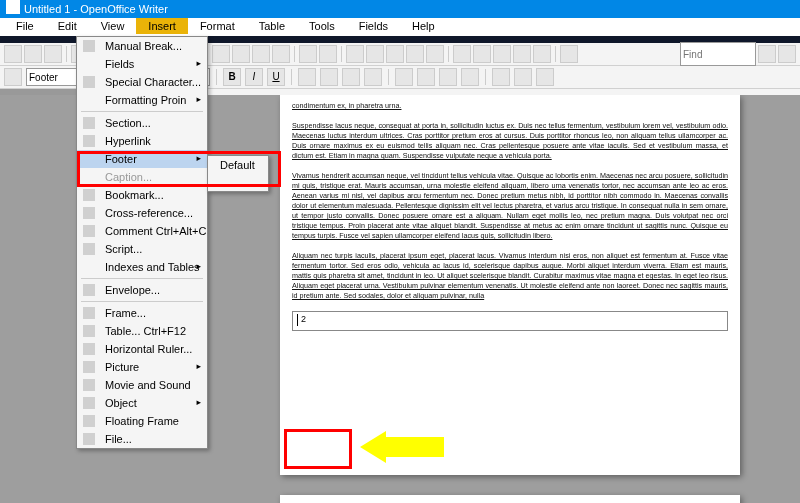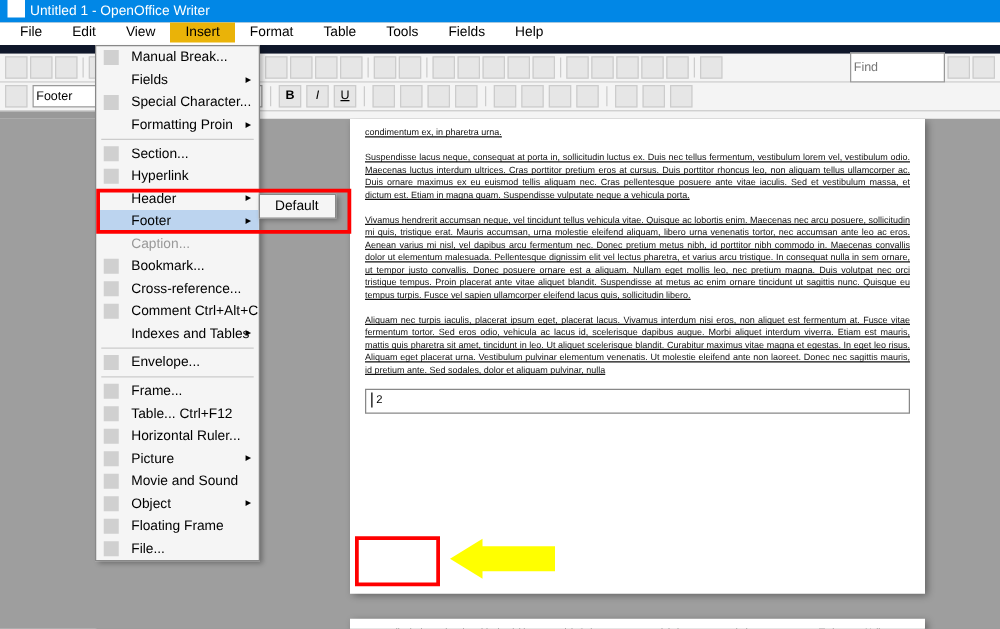--- a/index.html
+++ b/index.html
@@ -26,21 +26,21 @@
 .footer-area.cursor::before{content:"";position:absolute;left:4px;top:2px;width:1px;height:12px;background:#000}
 .red-box{position:absolute;border:3px solid #ff0000;pointer-events:none}
 .dropdown{position:absolute;background:#f5f5f5;border:1px solid #888;box-shadow:2px 2px 4px rgba(0,0,0,.3);font-size:11px}
 .dropdown .item{padding:3px 18px 3px 28px;position:relative;white-space:nowrap;cursor:default}
 .dropdown .item.hover{background:#bcd4ef}
 .dropdown .item.disabled{color:#999}
 .dropdown .sep{height:1px;background:#ccc;margin:2px 4px}
 .dropdown .arrow::after{content:"▸";position:absolute;right:6px;top:3px;font-size:9px}
 .dropdown .ico{position:absolute;left:6px;top:3px;width:12px;height:12px;background:#d0d0d0}
 .submenu{position:absolute;background:#f5f5f5;border:1px solid #888;box-shadow:2px 2px 4px rgba(0,0,0,.3);font-size:11px}
-.submenu .item{padding:3px 18px 3px 12px}
+.submenu .item{padding:3px 18px 20px 12px}
 .yellow-arrow{position:absolute;pointer-events:none}
 .yellow-arrow .shaft{position:absolute;background:#ffff00;height:20px;width:60px;left:24px;top:4px}
 .yellow-arrow .head{position:absolute;width:0;height:0;border-top:16px solid transparent;border-bottom:16px solid transparent;border-right:26px solid #ffff00;left:0;top:-2px}
 .bold{font-weight:bold}
 .ital{font-style:italic}
 .und{text-decoration:underline}
 .leftcol{position:absolute;left:0;top:95px;width:76px;bottom:0;background:#f4f4f4;border-right:1px solid #ccc}
 </style>
 </head>
 <body>
@@ -166,26 +166,26 @@
 </div>
 
 <div class="dropdown" style="left:76px;top:36px;width:130px">
   <div class="item"><span class="ico"></span><span>Manual Break...</span></div>
   <div class="item arrow"><span>Fields</span></div>
   <div class="item"><span class="ico"></span><span>Special Character...</span></div>
   <div class="item arrow"><span>Formatting Proin</span></div>
   <div class="sep"></div>
   <div class="item"><span class="ico"></span><span>Section...</span></div>
   <div class="item"><span class="ico"></span><span>Hyperlink</span></div>
-  <div class="item arrow"><span>Header</span></div>
   <div class="item hover arrow"><span>Footer</span></div>
   <div class="item disabled"><span>Caption...</span></div>
   <div class="item"><span class="ico"></span><span>Bookmark...</span></div>
   <div class="item"><span class="ico"></span><span>Cross-reference...</span></div>
   <div class="item"><span class="ico"></span><span>Comment   Ctrl+Alt+C</span></div>
+  <div class="item"><span class="ico"></span><span>Script...</span></div>
   <div class="item arrow"><span>Indexes and Tables</span></div>
   <div class="sep"></div>
   <div class="item"><span class="ico"></span><span>Envelope...</span></div>
   <div class="sep"></div>
   <div class="item"><span class="ico"></span><span>Frame...</span></div>
   <div class="item"><span class="ico"></span><span>Table...      Ctrl+F12</span></div>
   <div class="item"><span class="ico"></span><span>Horizontal Ruler...</span></div>
   <div class="item arrow"><span class="ico"></span><span>Picture</span></div>
   <div class="item"><span class="ico"></span><span>Movie and Sound</span></div>
   <div class="item arrow"><span class="ico"></span><span>Object</span></div>

